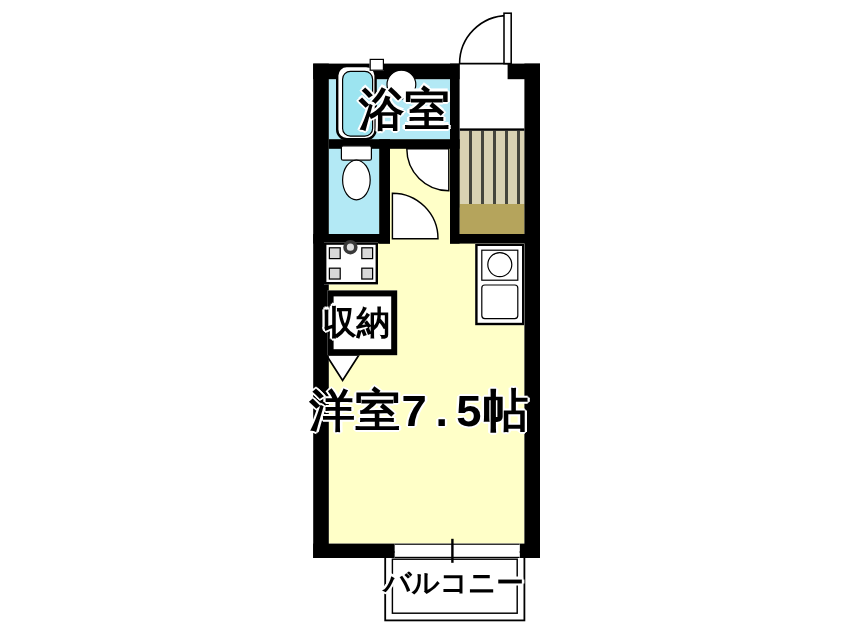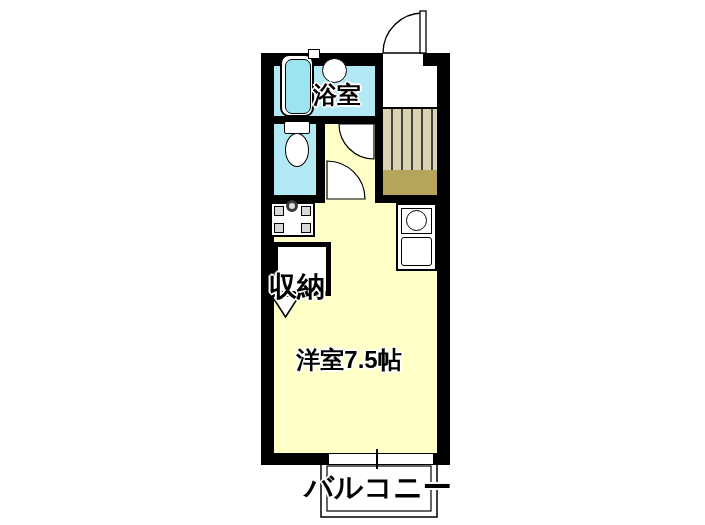--- a/index.html
+++ b/index.html
@@ -4,22 +4,22 @@
 <style>
   html,body{margin:0;padding:0;background:#fff;}
   #stage{position:relative;width:705px;height:525px;background:#ffffff;overflow:hidden;
          font-family:"Liberation Sans",sans-serif;}
   .abs{position:absolute;}
   .wall{position:absolute;background:#000;}
   .label{position:absolute;display:flex;align-items:center;justify-content:center;
          color:#000;font-weight:bold;white-space:nowrap;line-height:1;
          text-shadow:2px 0 #fff,-2px 0 #fff,0 2px #fff,0 -2px #fff,
                      1px 1px #fff,-1px -1px #fff,1px -1px #fff,-1px 1px #fff;}
-  .fs30{font-size:24px;} .fs29{font-size:29px;} .fs28{font-size:28px;}
-  .fs27{font-size:29px;} .fs17{font-size:17px;}
+  .fs30{font-size:38px;font-family:Liberation Mono, monospace;} .fs29{font-size:29px;} .fs28{font-size:28px;}
+  .fs27{font-size:23px;font-family:Liberation Mono, monospace;} .fs17{font-size:17px;}
   .floor-yellow{background:#ffffc8;}
   .floor-cyan{background:#b3e9f5;}
   .stripes{background:repeating-linear-gradient(to right,#d9d2b3 0px,#d9d2b3 8px,#45453d 8px,#45453d 10px);
            border-top:2px solid #000;}
   .mat{background:#b5a45c;}
   .fixture{position:absolute;background:#fff;border:2px solid #000;box-sizing:border-box;}
   .thin{border-width:1.5px;}
 </style>
 </head>
 <body>
@@ -77,17 +77,17 @@
   <div class="fixture" style="left:396px;top:203px;width:41px;height:68px;">
     <div class="abs" style="left:3px;top:3px;width:31px;height:26px;border:1.5px solid #000;box-sizing:border-box;">
       <div class="abs" style="left:3.5px;top:1px;width:21px;height:21px;border:1.5px solid #000;border-radius:50%;box-sizing:border-box;"></div>
     </div>
     <div class="abs" style="left:3px;top:32px;width:31px;height:29px;border:1.5px solid #000;border-radius:3px;box-sizing:border-box;"></div>
   </div>
 
   <div class="abs" style="left:273px;top:242px;width:58px;height:54px;background:#fff;border:5px solid #000;box-sizing:border-box;"></div>
 
   <div class="label fs30" style="left:287px;top:80px;width:100px;height:30px;">浴室</div>
-  <div class="label fs28" style="left:247px;top:272px;width:100px;height:30px;">収納</div>
-  <div class="label fs30" style="left:249px;top:344px;width:200px;height:32px;">洋室7.5帖</div>
+  <div class="label fs28" style="left:247px;top:254px;width:100px;height:30px;">収納</div>
+  <div class="label fs30" style="left:249px;top:330px;width:200px;height:32px;">洋室7.5帖</div>
   <div class="label fs27" style="left:278px;top:472px;width:200px;height:30px;">バルコニー</div>
 
 </div>
 
 </body></html>

